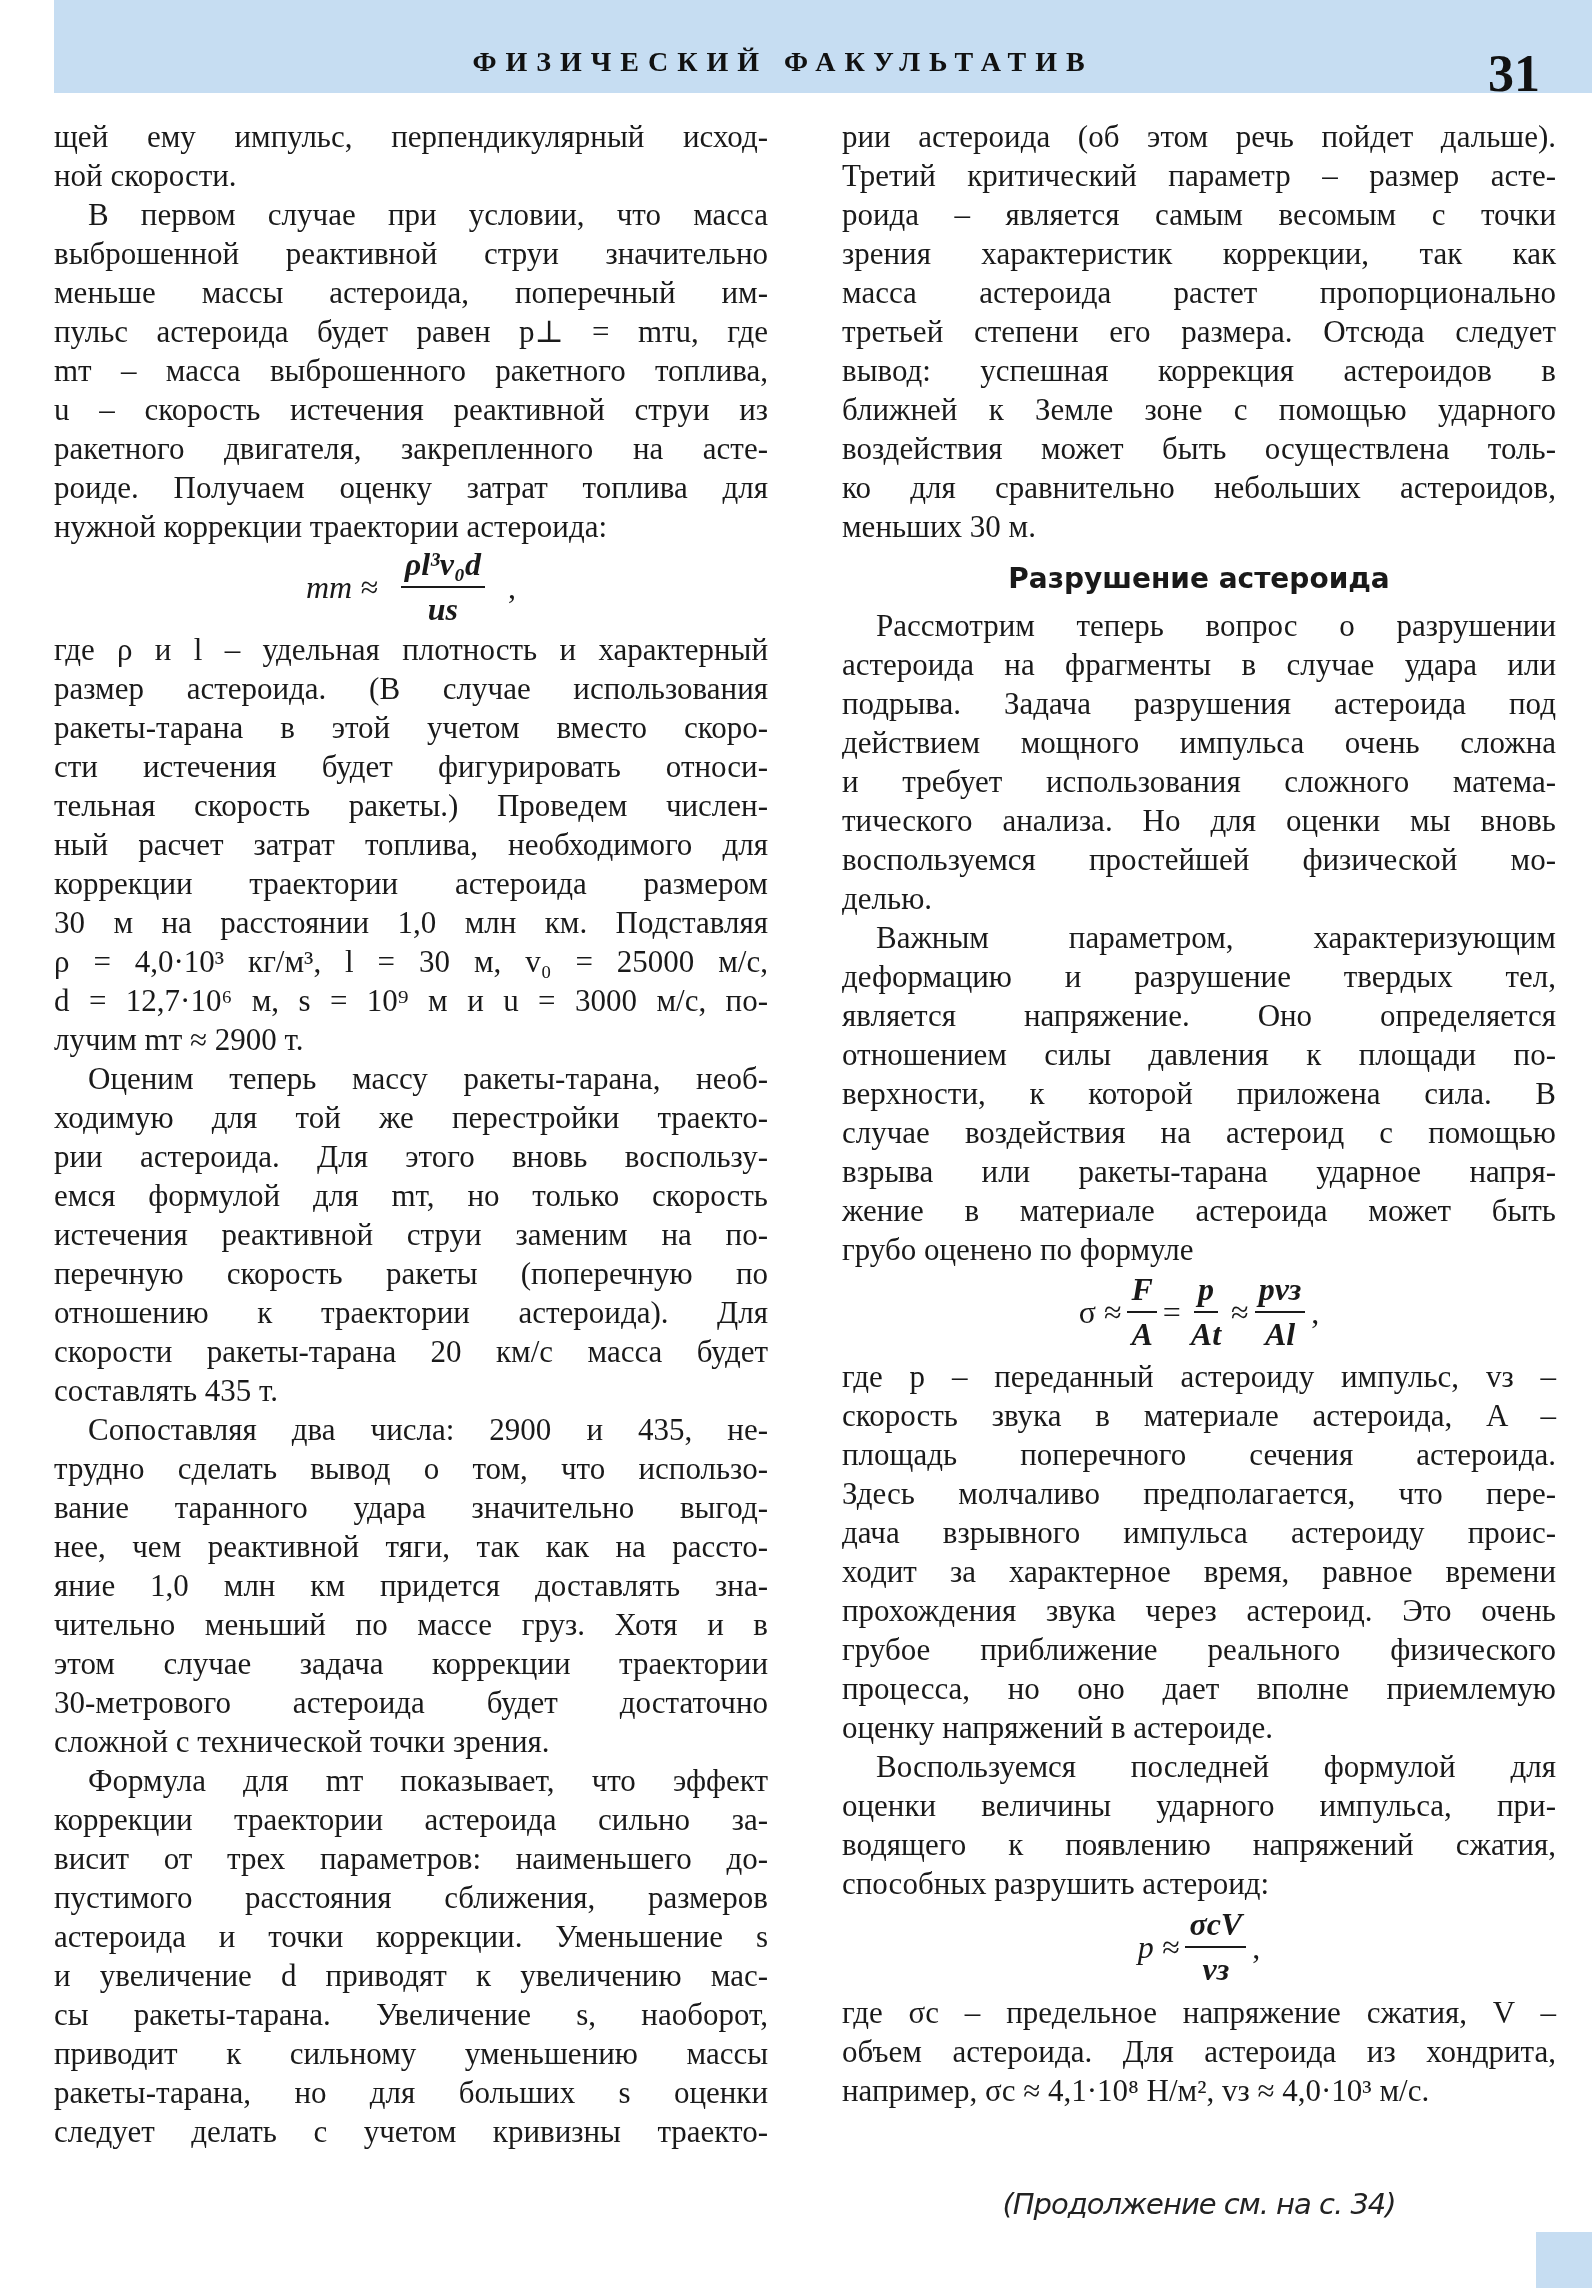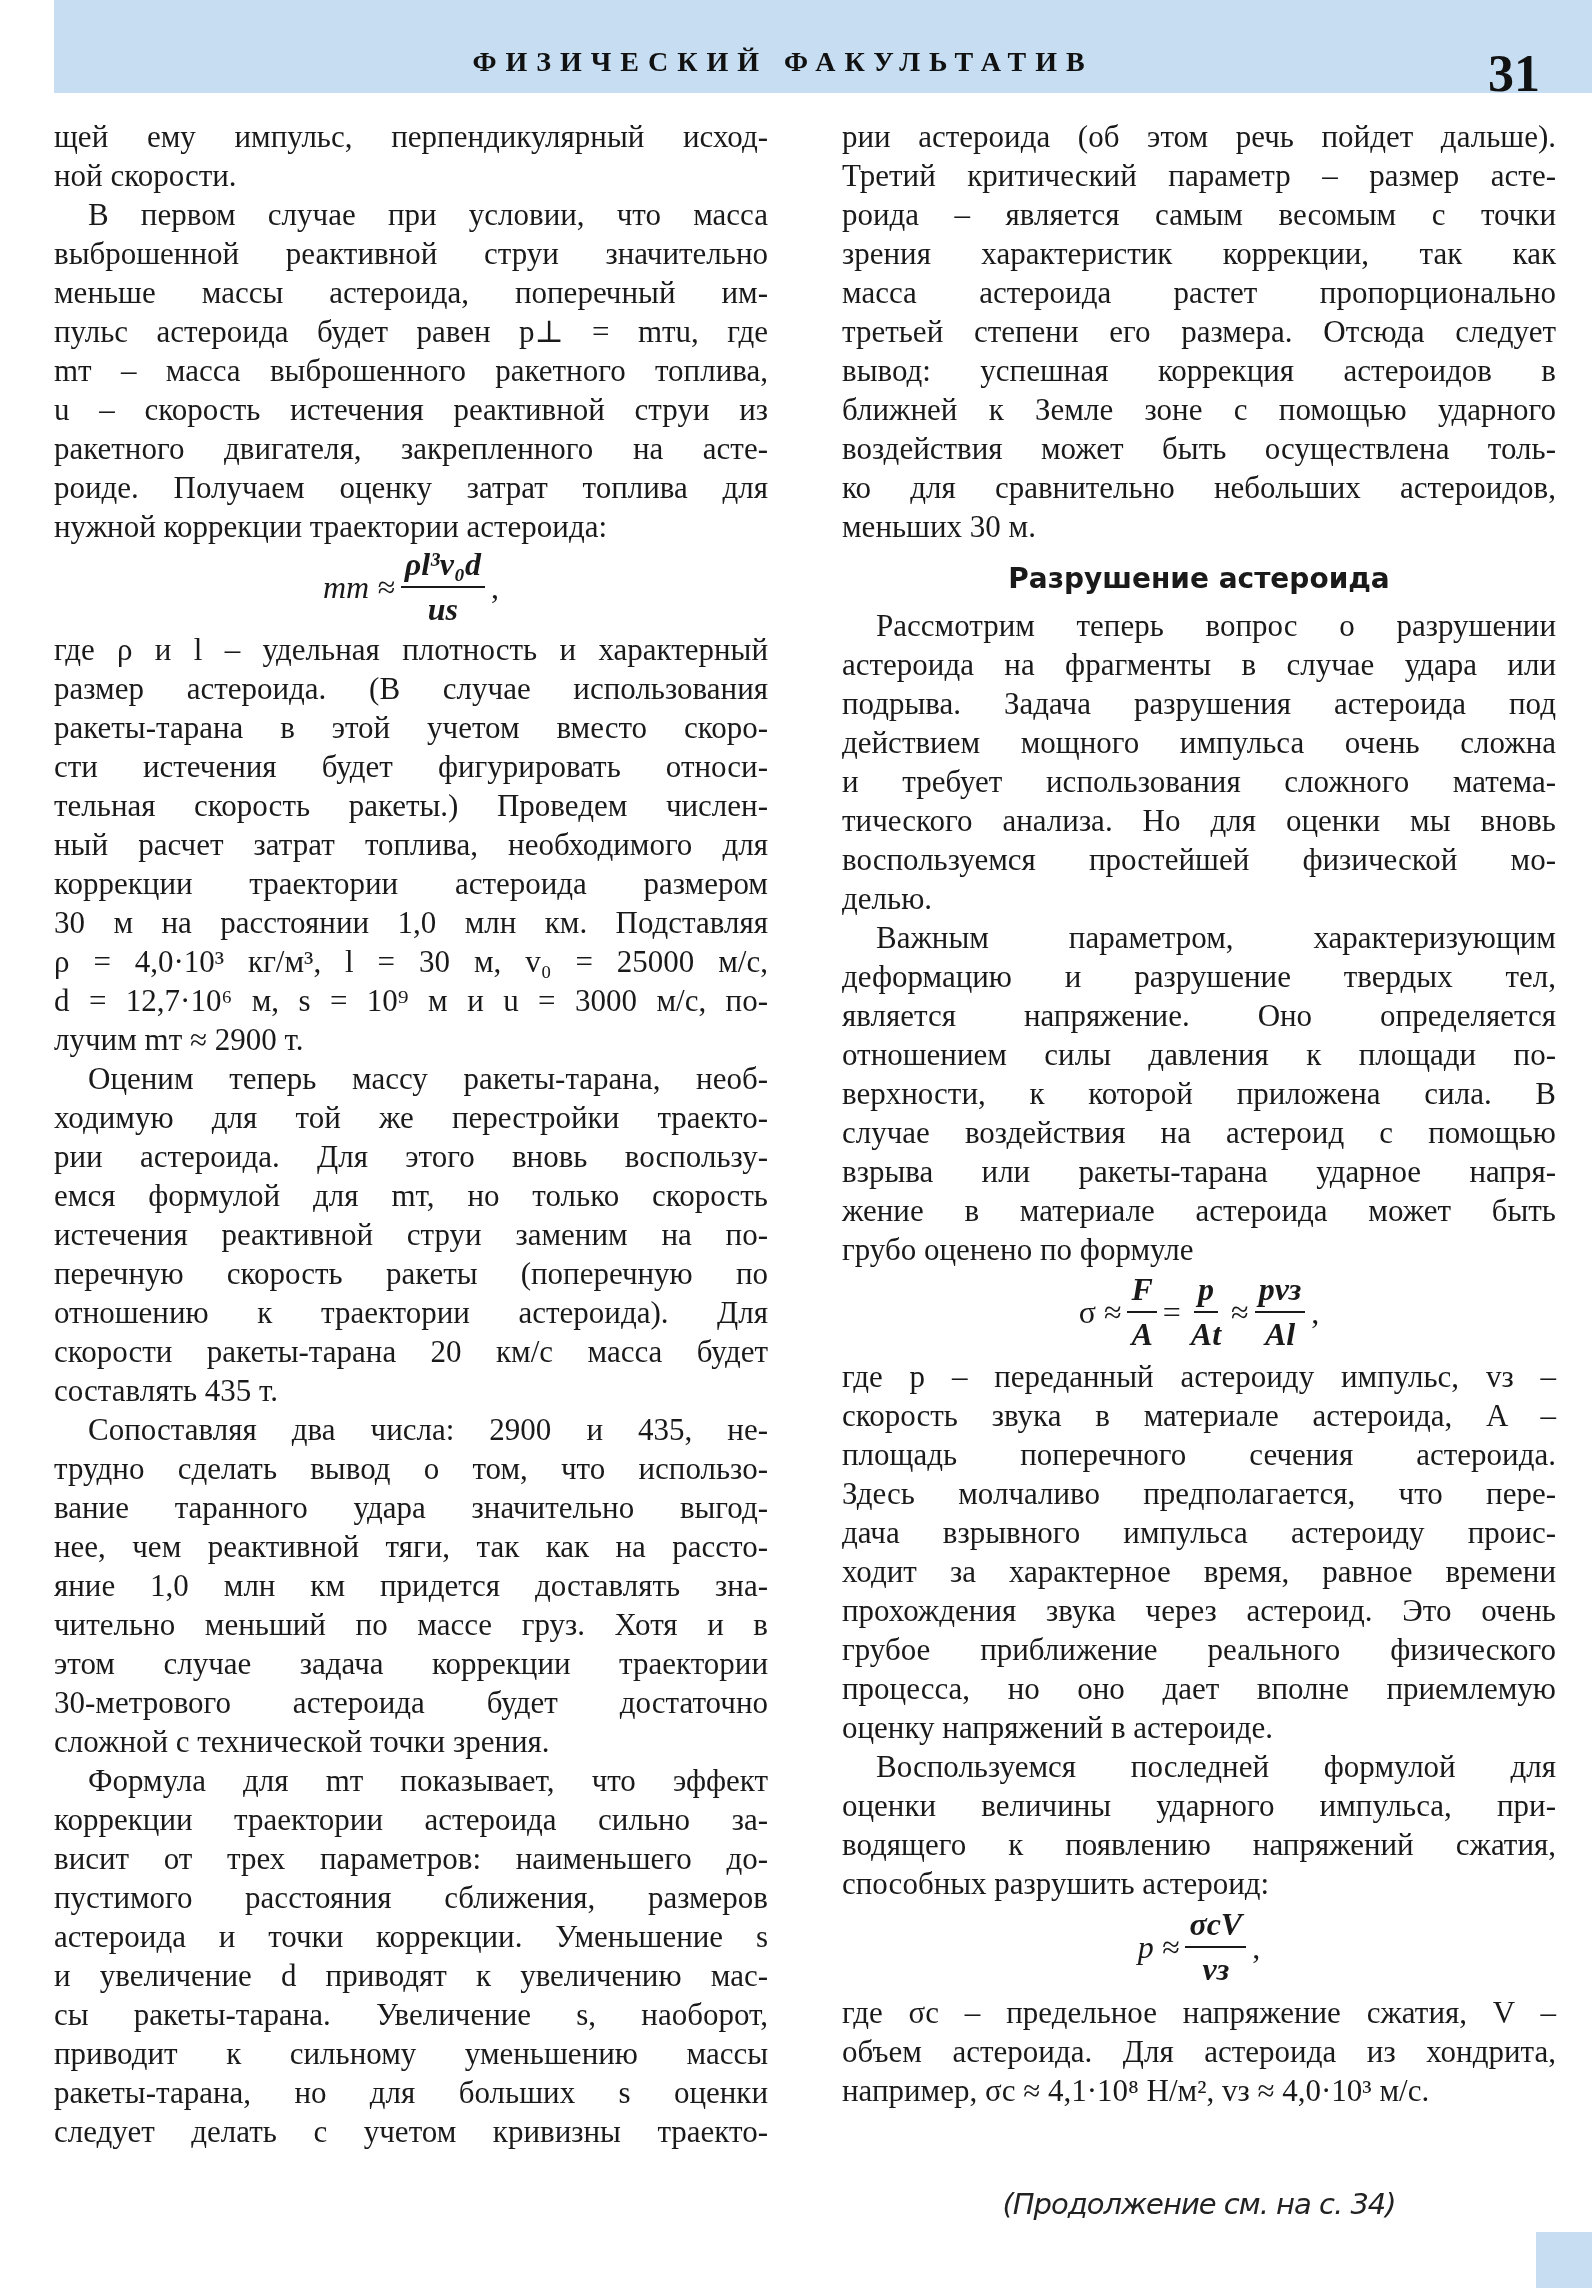--- a/index.html
+++ b/index.html
@@ -72,21 +72,21 @@
       <span class="line indent">В первом случае при условии, что масса</span>
       <span class="line">выброшенной реактивной струи значительно</span>
       <span class="line">меньше массы астероида, поперечный им-</span>
       <span class="line">пульс астероида будет равен p⊥ = mтu, где</span>
       <span class="line">mт – масса выброшенного ракетного топлива,</span>
       <span class="line">u – скорость истечения реактивной струи из</span>
       <span class="line">ракетного двигателя, закрепленного на асте-</span>
       <span class="line">роиде. Получаем оценку затрат топлива для</span>
       <span class="line last">нужной коррекции траектории астероида:</span>
     </div>
-  <div class="formula" style="height:74px;">
+  <div class="formula" style="height:74px;gap:17px;">
     <span style="font-style:italic;">mт ≈</span>
     <span class="frac">
       <span class="num">ρl³v₀d</span>
       <span class="den">us</span>
     </span>
     <span>,</span>
   </div>
   <div>
       <span class="line">где ρ и l – удельная плотность и характерный</span>
       <span class="line">размер астероида. (В случае использования</span>

